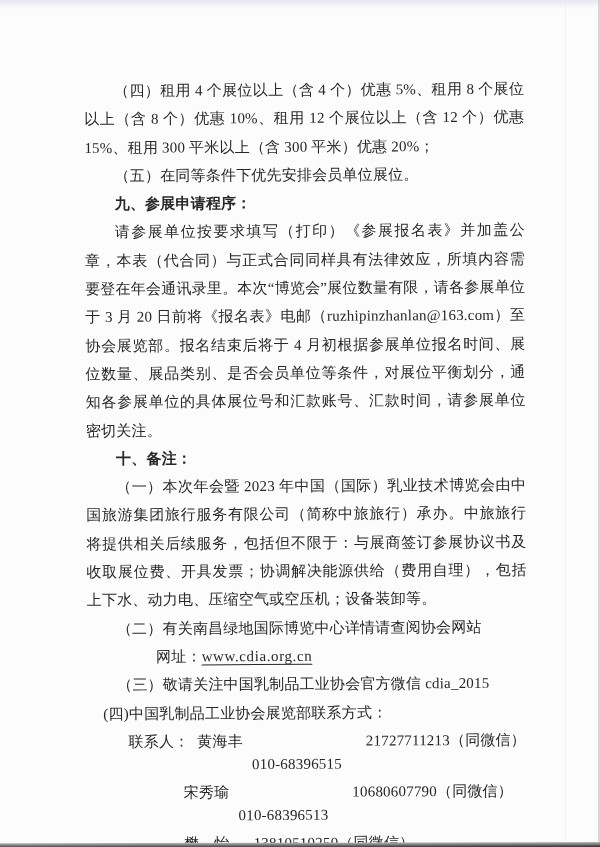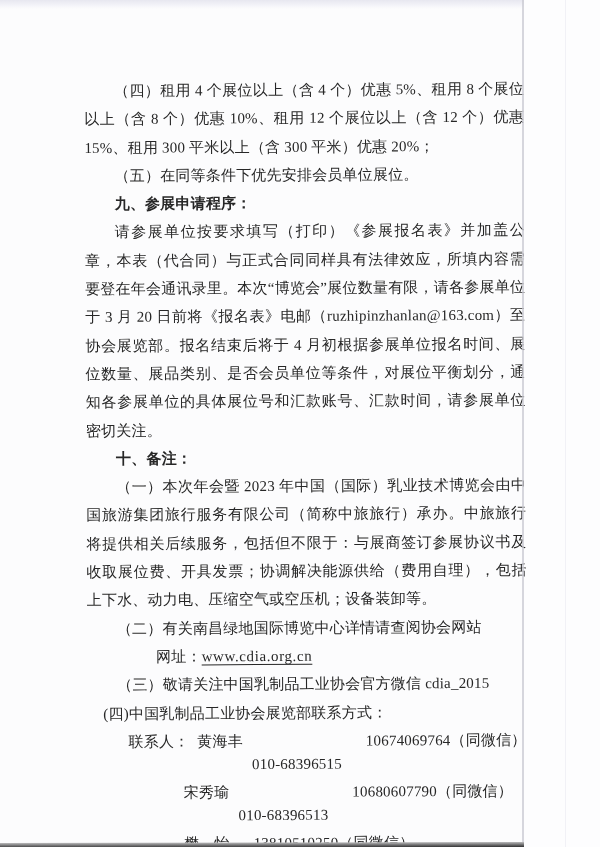--- a/index.html
+++ b/index.html
@@ -5,21 +5,21 @@
   html, body {
     margin: 0;
     padding: 0;
     width: 600px;
     height: 847px;
     background: #fdfdfe;
     overflow: hidden;
   }
   .page {
     position: relative;
-    width: 524px;
+    width: 600px;
     height: 847px;
     background: #fcfcfd;
     font-family: "Liberation Serif", "DejaVu Serif", serif;
   }
   
   .edge-top {
     position: absolute; top: 0; left: 0; right: 0; height: 9px;
     background: linear-gradient(to bottom, #e7e7f0, #f6f6fa 70%, #fcfcfd);
   }
   .edge-bottom {
@@ -88,21 +88,21 @@
 
     <p class="website-line"><span>网址：</span><span class="url">www.cdia.org.cn</span></p>
 
     <p>（三）敬请关注中国乳制品工业协会官方微信 cdia_2015</p>
     <p class="note4">(四)中国乳制品工业协会展览部联系方式：</p>
 
     <div class="contact-row first">
       <span>联系人：</span>
         <span class="name">黄海丰</span>
         <span class="phone">010-68396515</span>
-        <span class="mobile">10674069764</span>
+        <span class="mobile">21727711213</span>
         <span>（同微信）</span>
     </div>
 
     <div class="contact-row cont">
       <span class="name">宋秀瑜</span>
         <span class="phone">010-68396513</span>
         <span class="mobile">10680607790</span>
         <span>（同微信）</span>
     </div>
 

